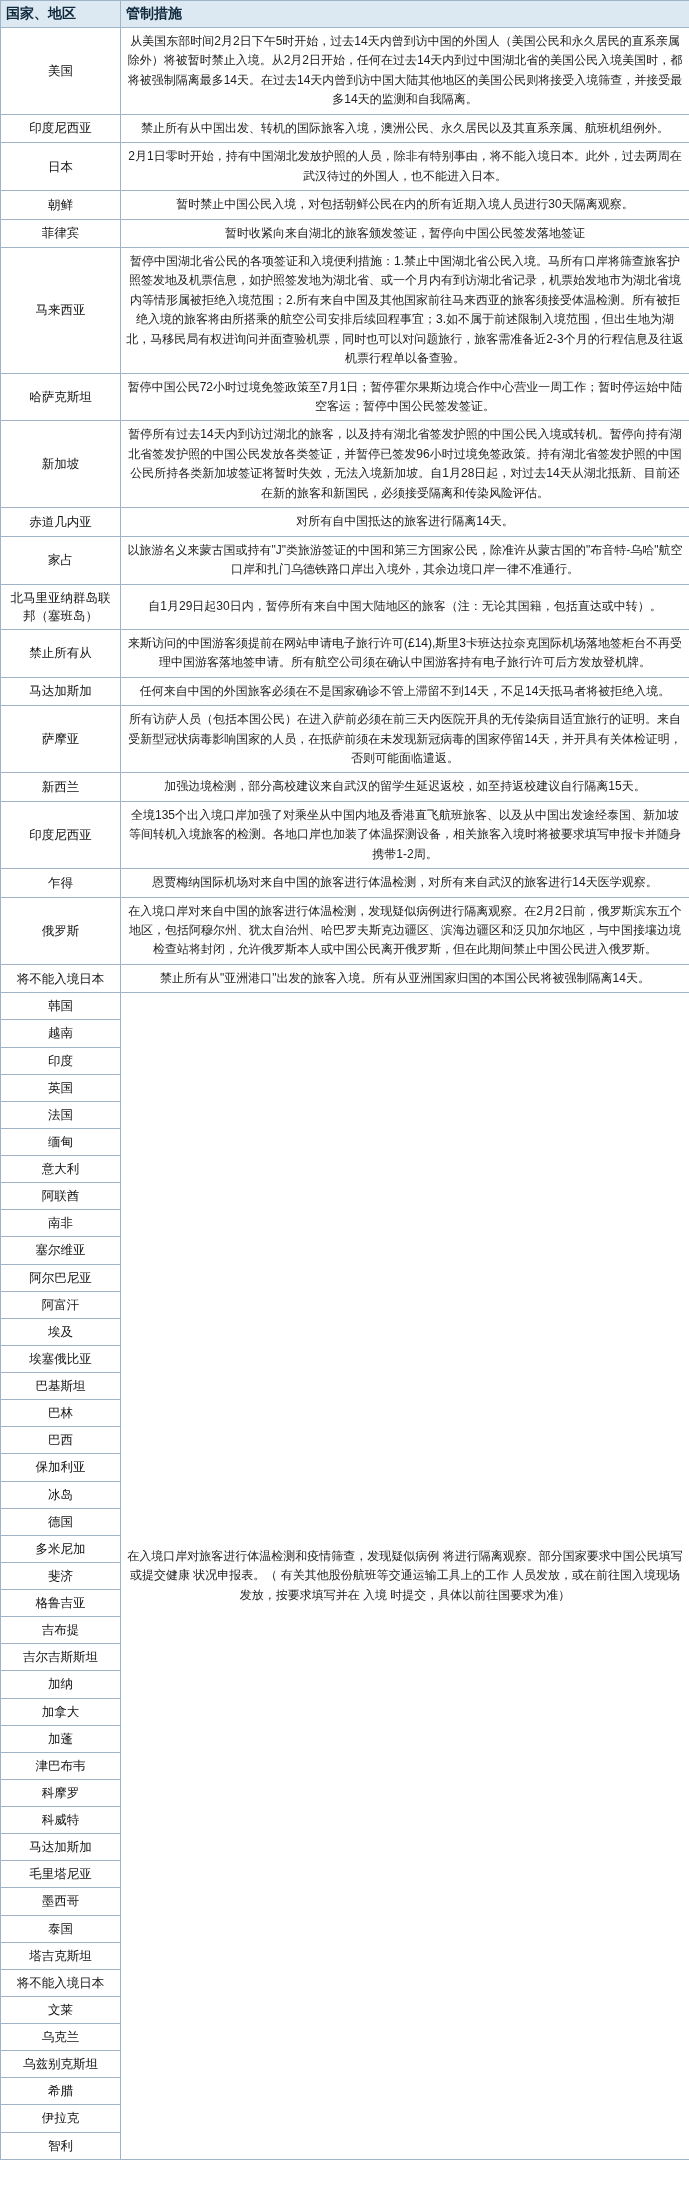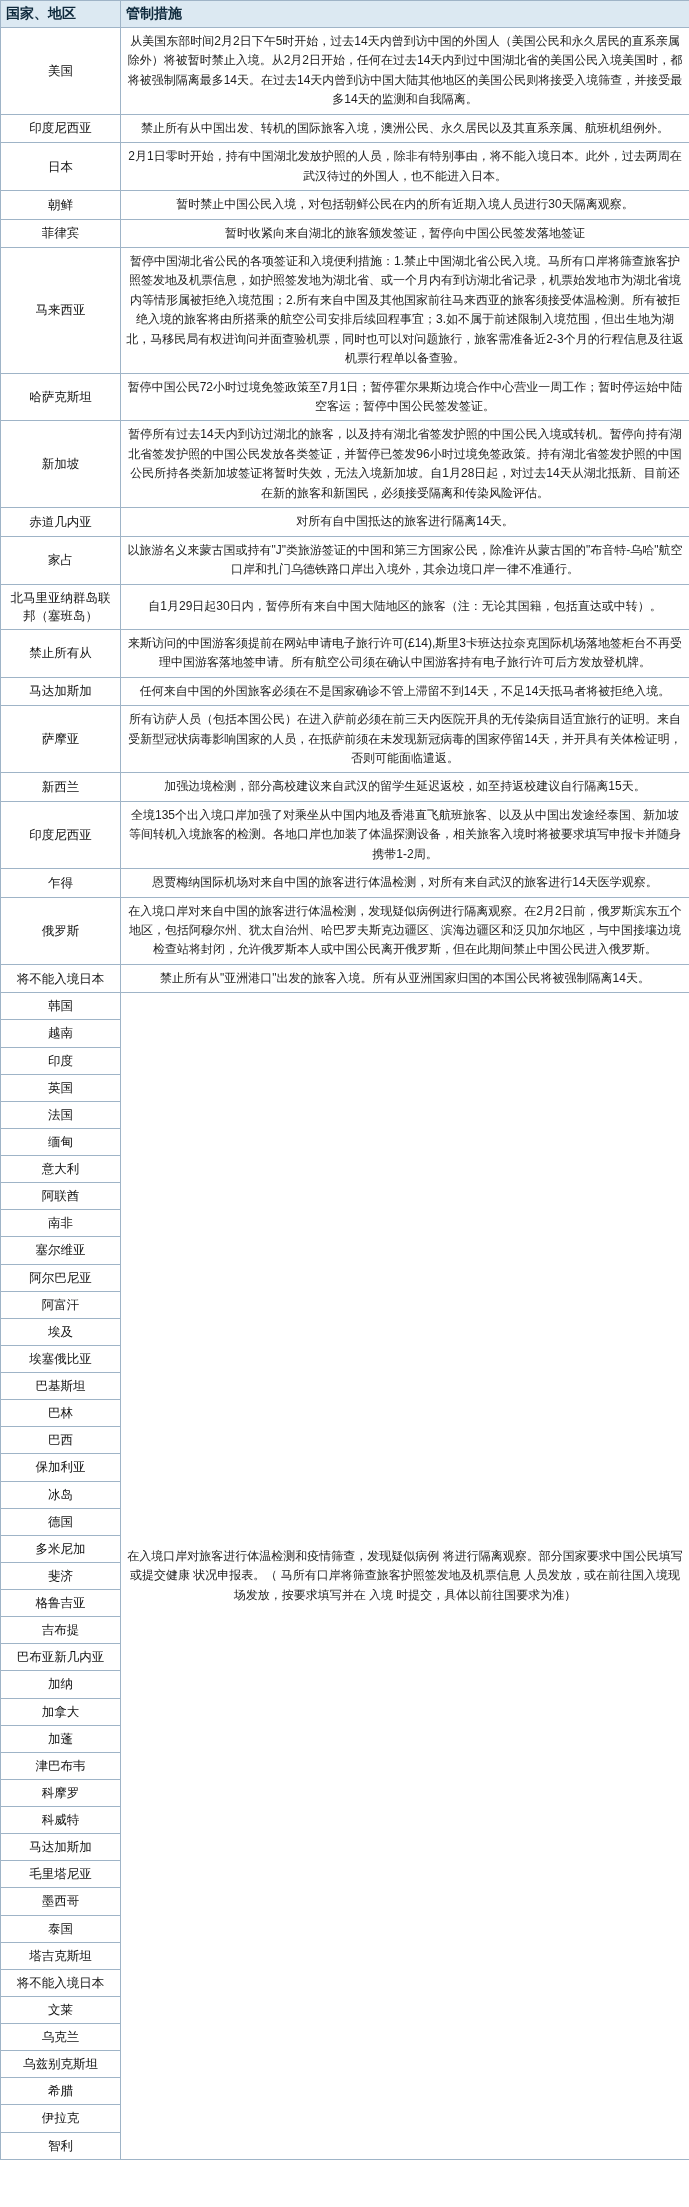--- a/index.html
+++ b/index.html
@@ -143,21 +143,21 @@
         <td class="country">俄罗斯</td>
         <td class="measure">在入境口岸对来自中国的旅客进行体温检测，发现疑似病例进行隔离观察。在2月2日前，俄罗斯滨东五个地区，包括阿穆尔州、犹太自治州、哈巴罗夫斯克边疆区、滨海边疆区和泛贝加尔地区，与中国接壤边境检查站将封闭，允许俄罗斯本人或中国公民离开俄罗斯，但在此期间禁止中国公民进入俄罗斯。</td>
       </tr>
       <tr>
         <td class="country">将不能入境日本</td>
         <td class="measure">禁止所有从"亚洲港口"出发的旅客入境。所有从亚洲国家归国的本国公民将被强制隔离14天。</td>
       </tr>
 
       <tr>
         <td class="country">韩国</td>
-        <td class="measure" rowspan="43">在入境口岸对旅客进行体温检测和疫情筛查，发现疑似病例 将进行隔离观察。部分国家要求中国公民填写或提交健康 状况申报表。（ 马所有口岸将筛查旅客护照签发地及机票信息 人员发放，或在前往国入境现场发放，按要求填写并在 入境 时提交，具体以前往国要求为准）</td>
+        <td class="measure" rowspan="43">在入境口岸对旅客进行体温检测和疫情筛查，发现疑似病例 将进行隔离观察。部分国家要求中国公民填写或提交健康 状况申报表。（ 有关其他股份航班等交通运输工具上的工作 人员发放，或在前往国入境现场发放，按要求填写并在 入境 时提交，具体以前往国要求为准）</td>
       </tr>
       <tr>
           <td class="country">越南</td>
         </tr>
       <tr>
           <td class="country">印度</td>
         </tr>
       <tr>
           <td class="country">英国</td>
         </tr>
@@ -215,21 +215,21 @@
       <tr>
           <td class="country">斐济</td>
         </tr>
       <tr>
           <td class="country">格鲁吉亚</td>
         </tr>
       <tr>
           <td class="country">吉布提</td>
         </tr>
       <tr>
-          <td class="country">巴布亚新几内亚</td>
+          <td class="country">吉尔吉斯斯坦</td>
         </tr>
       <tr>
           <td class="country">加纳</td>
         </tr>
       <tr>
           <td class="country">加拿大</td>
         </tr>
       <tr>
           <td class="country">加蓬</td>
         </tr>

